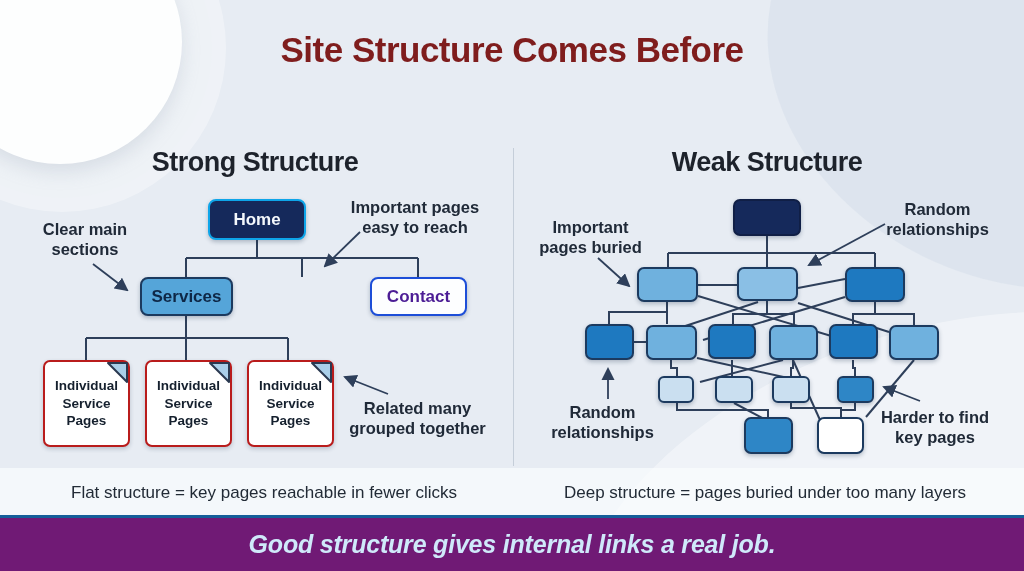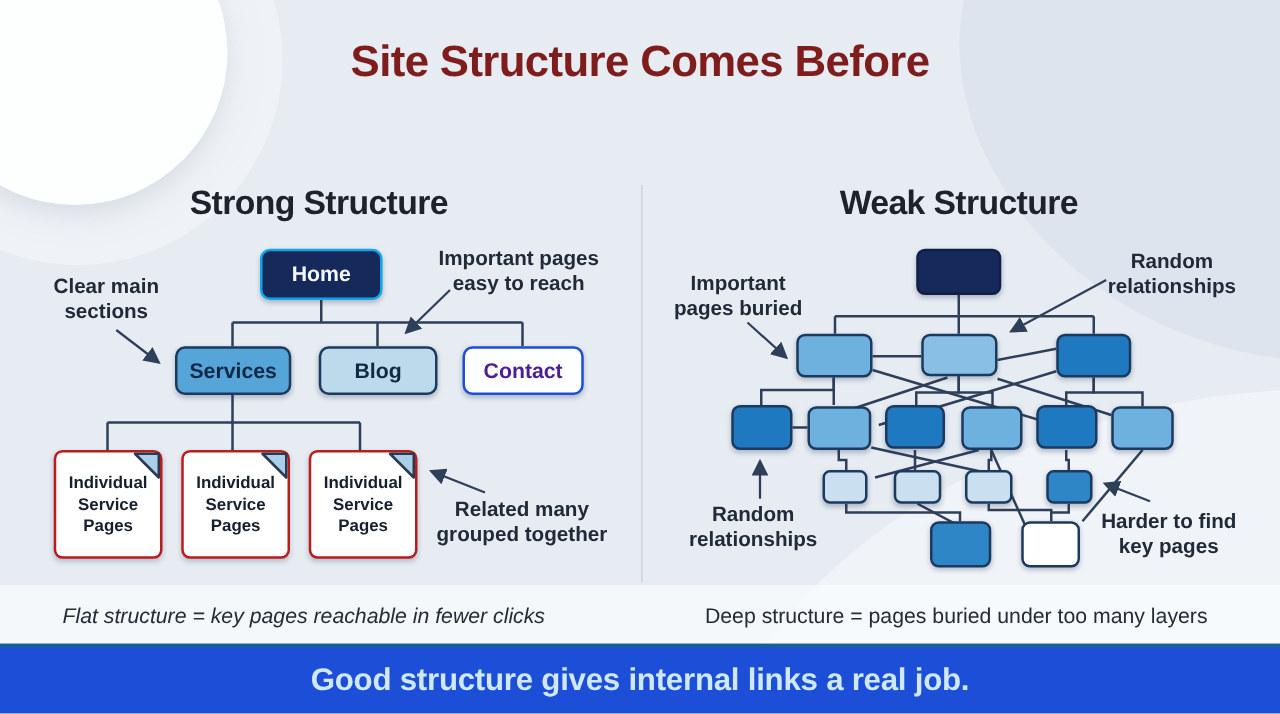--- a/index.html
+++ b/index.html
@@ -53,23 +53,23 @@
   .tone-lighter{background:#8abfe5;}
   .tone-pale{background:#cadff0;}
   .tone-white{background:#ffffff;}
 
   .ann{position:absolute;z-index:2;text-align:center;white-space:pre-line;
     color:#202a38;font-weight:600;font-size:16.5px;line-height:1.22;}
 
   .caption{position:absolute;top:483px;z-index:2;text-align:center;
     color:#222b36;font-weight:500;font-size:17px;}
 
-  .banner{position:absolute;left:0;bottom:0;width:1024px;height:56px;background:#1d4ed8;
+  .banner{position:absolute;left:0;bottom:0;width:1024px;height:56px;background:#701a75;
     border-top:3px solid #155e9a;box-sizing:border-box;z-index:5;
-    display:flex;align-items:center;justify-content:center;}
+    display:flex;align-items:center;justify-content:center;font-style:italic;}
   .banner-text{color:#cfe9fa;font-weight:800;font-size:25px;letter-spacing:-0.2px;}
 </style>
 </head>
 <body>
 
 <div id="canvas">
 
   <div class="bg-swirl2"></div>
   <div class="bg-swirl1"></div>
   <div class="bg-band"></div>
@@ -135,21 +135,20 @@
 
   <div class="title">
     <div>Site Structure Comes Before</div>
   </div>
 
   <div class="col-heading" style="left:55px;top:147px;">Strong Structure</div>
   <div class="col-heading" style="left:567px;top:147px;">Weak Structure</div>
 
   <div class="node home-box" style="left:208px;top:199px;width:98px;height:41px;">Home</div>
   <div class="node services-box" style="left:140px;top:277px;width:93px;height:39px;">Services</div>
-  <div class="node blog-box" style="left:255px;top:277px;width:95px;height:39px;">Blog</div>
   <div class="node contact-box" style="left:370px;top:277px;width:97px;height:39px;">Contact</div>
 
   <div class="doc" style="left:43px;top:360px;">
     <svg class="fold" width="26" height="26" viewBox="0 0 26 26">
       <path d="M4,3 L23,3 L23,22 Z" fill="#aacfe9" stroke="#2a3950" stroke-width="2" stroke-linejoin="round"></path>
     </svg>
     <div class="doc-label">Individual
 Service
 Pages</div>
   </div>
@@ -179,21 +178,21 @@
 
   <div class="ann" style="left:528px;top:217px;width:125px;">Important
 pages buried</div>
   <div class="ann" style="left:875px;top:199px;width:125px;">Random
 relationships</div>
   <div class="ann" style="left:540px;top:402px;width:125px;">Random
 relationships</div>
   <div class="ann" style="left:870px;top:407px;width:130px;">Harder to find
 key pages</div>
 
-  <div class="caption" style="left:8px;width:470px;font-style:italic;">Flat structure = key pages reachable in fewer clicks</div>
+  <div class="caption" style="left:29px;width:470px;">Flat structure = key pages reachable in fewer clicks</div>
   <div class="caption" style="left:535px;width:460px;">Deep structure = pages buried under too many layers</div>
 
   <div class="banner">
     <div class="banner-text">Good structure gives internal links a real job.</div>
   </div>
 
 <div class="wnode tone-navy" style="left: 733px; top: 199px; width: 68px; height: 37px;"></div>
     <div class="wnode tone-light" style="left: 637px; top: 267px; width: 61px; height: 35px;"></div>
     <div class="wnode tone-lighter" style="left: 737px; top: 267px; width: 61px; height: 34px;"></div>
     <div class="wnode tone-dark" style="left: 845px; top: 267px; width: 60px; height: 35px;"></div>

